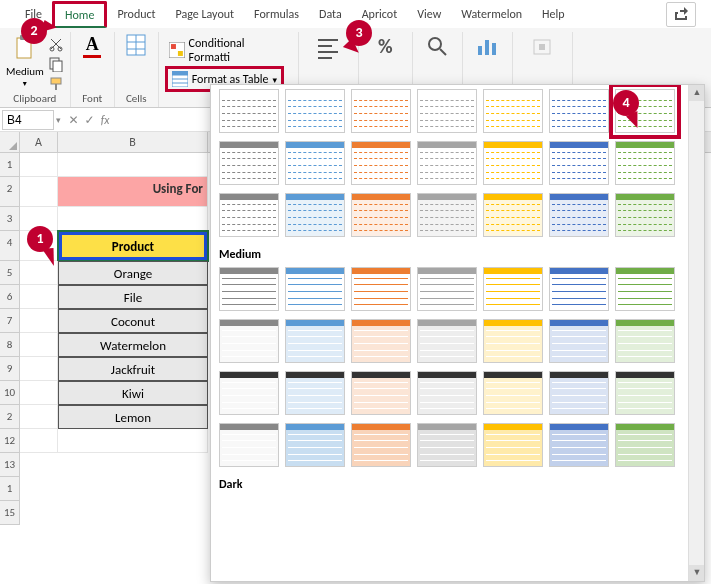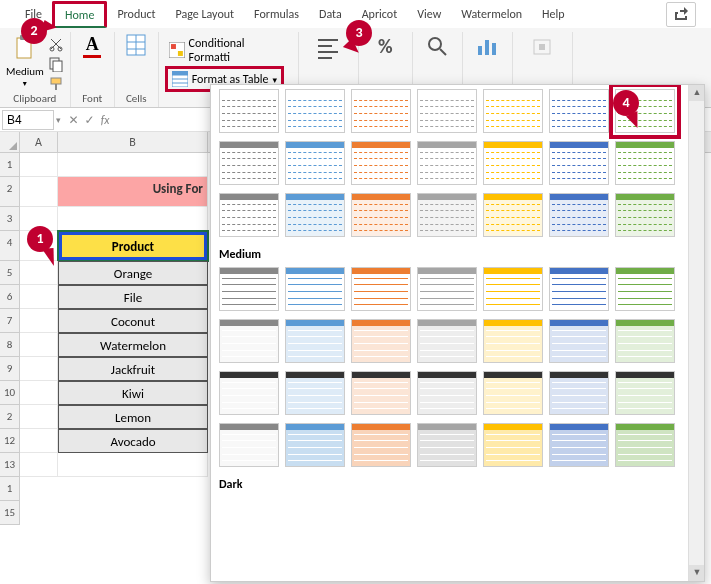--- a/index.html
+++ b/index.html
@@ -274,24 +274,20 @@
       <div class="cell-row">
           <div class="cell col-A"></div>
           <div class="cell col-B data-cell">Kiwi</div>
         </div>
       <div class="cell-row">
           <div class="cell col-A"></div>
           <div class="cell col-B data-cell">Lemon</div>
         </div>
       <div class="cell-row">
           <div class="cell col-A"></div>
-          <div class="cell col-B data-cell">Avocado</div>
-        </div>
-      <div class="cell-row">
-          <div class="cell col-A"></div>
           <div class="cell col-B"></div>
         </div>
     </div>
   </div>
 </div>
 
 <div class="gallery">
   <div id="light-rows">
       <div class="gallery-row">
         <div class="swatch">

